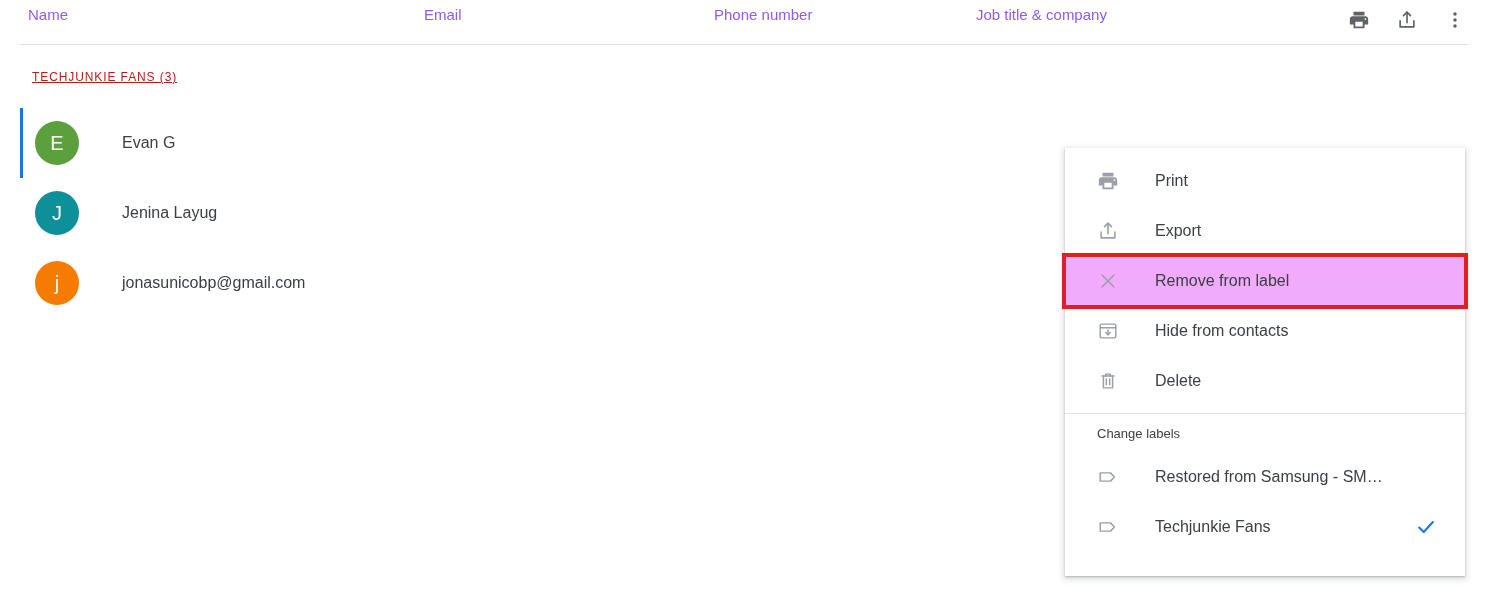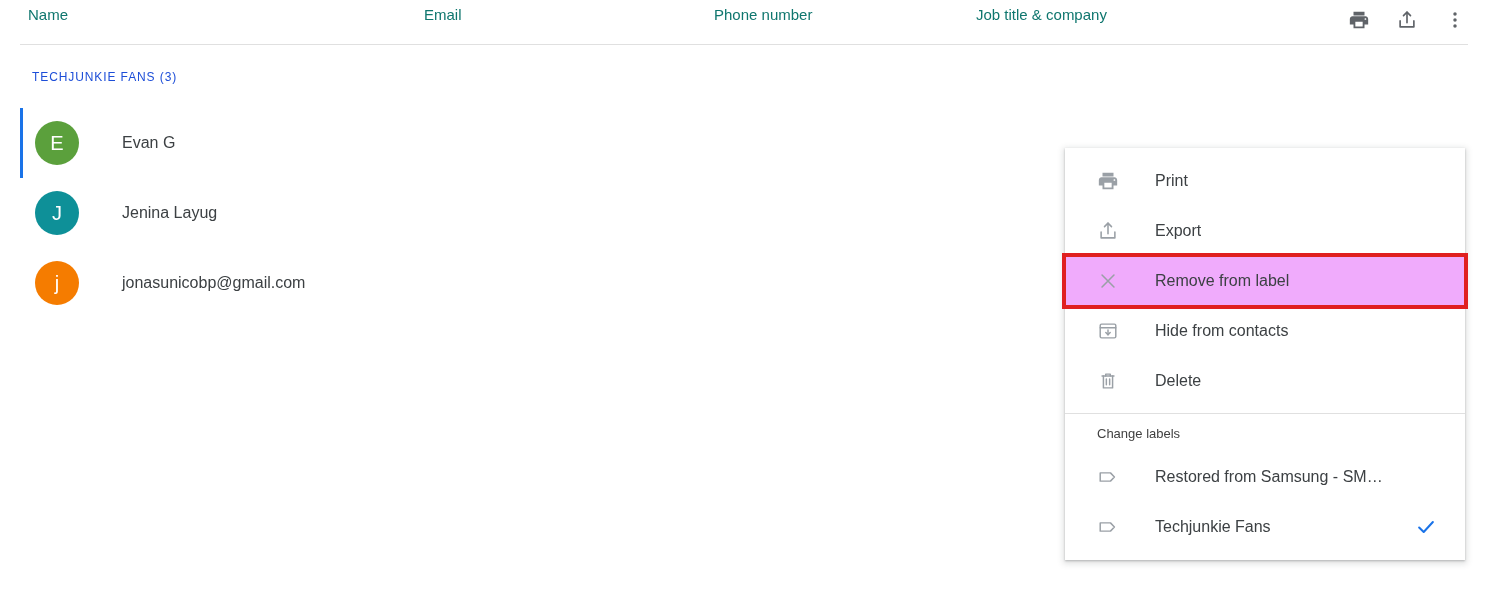--- a/index.html
+++ b/index.html
@@ -22,21 +22,21 @@
     left: 0;
     top: 0;
     width: 1488px;
     height: 44px;
     box-sizing: border-box;
   }
   .th {
     position: absolute;
     top: 5px;
     font-size: 15px;
-    color: #0f766e;
+    color: #8b5cf6;
     line-height: 20px;
     white-space: nowrap;
   }
   .th-name  { left: 28px; }
   .th-email { left: 424px; text-align: right; }
   .th-phone { left: 714px; text-align: center; }
   .th-job   { left: 968px; margin-left: 8px; }
 
   .header-divider {
     position: absolute;
@@ -66,22 +66,23 @@
     color: #5f6368;
   }
 
   
   .group-title {
     position: absolute;
     left: 32px;
     top: 70px;
     font-size: 12px;
     letter-spacing: 0.9px;
-    color: #1d4ed8;
+    color: #b91c1c;
     font-weight: 500;
+    text-decoration: underline;
   }
 
   
   .contact-list {
     position: absolute;
     left: 0;
     top: 108px;
     width: 1060px;
   }
   .contact-row {
@@ -121,21 +122,21 @@
   }
 
   
   .menu {
     position: absolute;
     left: 1065px;
     top: 148px;
     width: 400px;
     background: #ffffff;
     box-shadow: 0 2px 6px 2px rgba(60,64,67,.15), 0 1px 2px 0 rgba(60,64,67,.3);
-    padding: 8px 0 8px 0;
+    padding: 8px 0 24px 0;
     box-sizing: border-box;
   }
   .menu-item {
     position: relative;
     height: 50px;
     display: flex;
     align-items: center;
     cursor: pointer;
     font-size: 16px;
     color: #3c4043;

